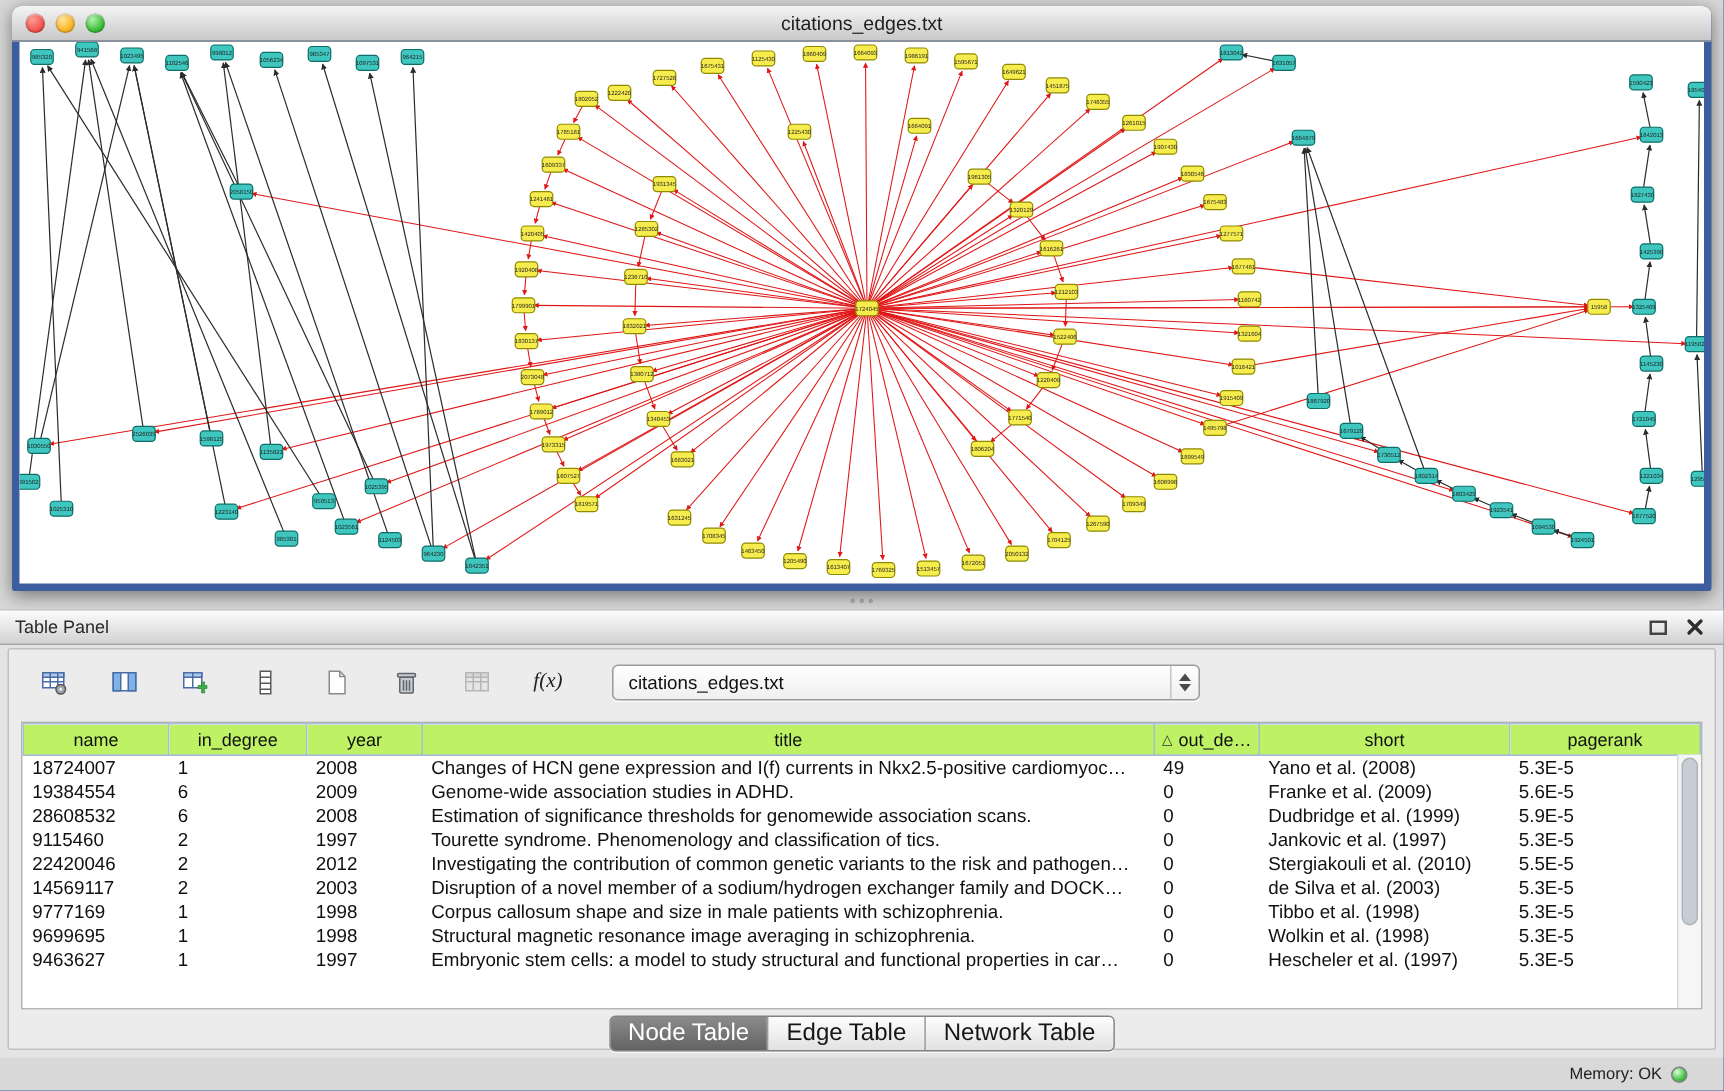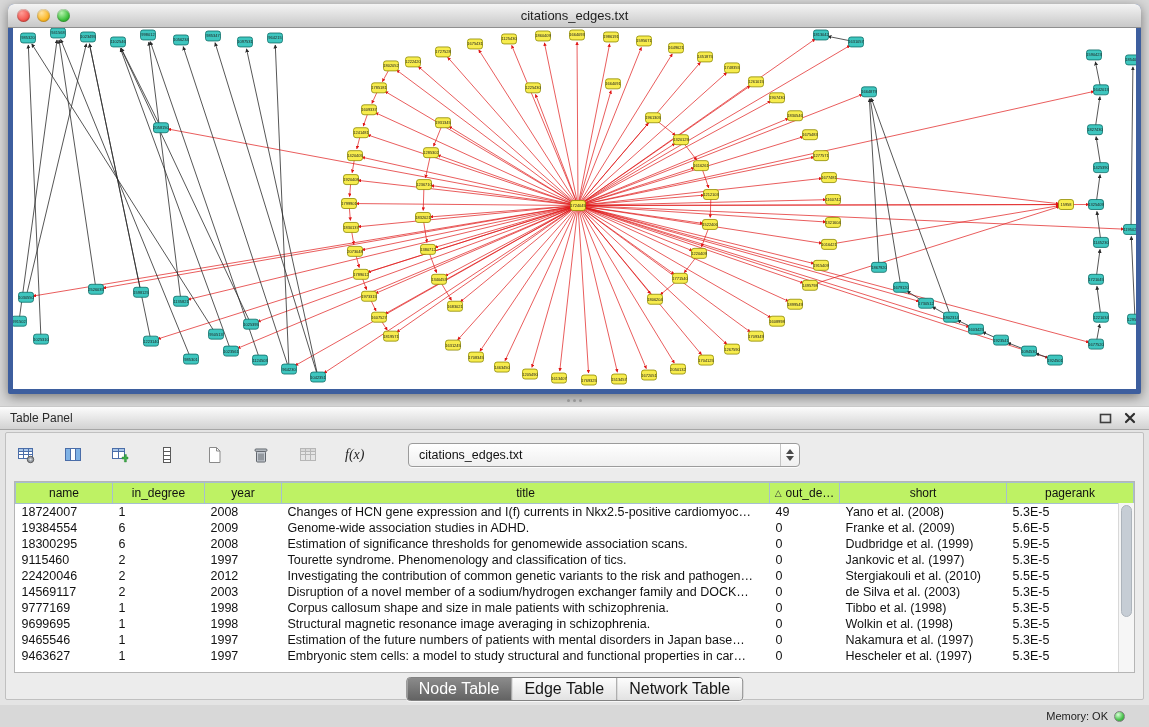--- a/index.html
+++ b/index.html
@@ -24,21 +24,21 @@
 
   
   .table-panel{position:absolute;left:0;top:406px;width:1149px;height:299px;background:#e4e4e4}
   .panel-header{height:24px;background:linear-gradient(#fcfcfc,#d2d2d2);border-top:1px solid #c9c9c9;border-bottom:1px solid #a6a6a6;display:flex;align-items:center;padding:0 10px;box-sizing:border-box}
   .panel-title{font-size:12px;color:#2a2a2a;flex:1}
   .hicon{width:18px;height:18px;display:flex;align-items:center;justify-content:center;margin-left:6px;cursor:default}
 
   .panel-body{position:absolute;left:5px;right:5px;top:26px;bottom:5px;background:#ececec;border:1px solid #c0c0c0;border-radius:2px}
 
   .toolbar{position:absolute;left:10px;top:6px;height:32px;display:flex;align-items:center}
-  .tbtn{width:30px;height:28px;display:flex;align-items:center;justify-content:flex-start;background:transparent;border:none;padding:0;margin-right:17px}
+  .tbtn{width:30px;height:28px;display:flex;align-items:center;justify-content:flex-end;background:transparent;border:none;padding:0;margin-right:17px}
   .tbtn.disabled{opacity:.45}
   .fx{font-family:"Liberation Serif",serif;font-style:italic;font-size:14px;color:#222}
 
   .combo{margin-left:16px;width:390px;height:22px;background:linear-gradient(#ffffff,#efefef);border:1px solid #9b9b9b;border-radius:4px;display:flex;align-items:center;box-shadow:0 1px 0 rgba(255,255,255,.8)}
   .combo-text{flex:1;font-size:12.5px;padding-left:10px;color:#111;white-space:nowrap;overflow:hidden}
   .combo-arrows{width:18px;height:100%;border-left:1px solid #c4c4c4;display:flex;flex-direction:column;align-items:center;justify-content:center;gap:2px}
   .arr-up{width:0;height:0;border-left:4px solid transparent;border-right:4px solid transparent;border-bottom:5px solid #4a4a4a}
   .arr-dn{width:0;height:0;border-left:4px solid transparent;border-right:4px solid transparent;border-top:5px solid #4a4a4a}
 
   .tablewrap{position:absolute;left:8px;right:8px;top:48px;height:190px;background:#ffffff;border:1px solid #b5b5b5;overflow:hidden}
@@ -829,21 +829,21 @@
               <tr>
                 <td>19384554</td>
                 <td>6</td>
                 <td>2009</td>
                 <td>Genome-wide association studies in ADHD.</td>
                 <td>0</td>
                 <td>Franke et al. (2009)</td>
                 <td>5.6E-5</td>
               </tr>
               <tr>
-                <td>18300295</td>
+                <td>28608532</td>
                 <td>6</td>
                 <td>2008</td>
                 <td>Estimation of significance thresholds for genomewide association scans.</td>
                 <td>0</td>
                 <td>Dudbridge et al. (1999)</td>
                 <td>5.9E-5</td>
               </tr>
               <tr>
                 <td>9115460</td>
                 <td>2</td>
@@ -883,29 +883,20 @@
               <tr>
                 <td>9699695</td>
                 <td>1</td>
                 <td>1998</td>
                 <td>Structural magnetic resonance image averaging in schizophrenia.</td>
                 <td>0</td>
                 <td>Wolkin et al. (1998)</td>
                 <td>5.3E-5</td>
               </tr>
               <tr>
-                <td>9465546</td>
-                <td>1</td>
-                <td>1997</td>
-                <td>Estimation of the future numbers of patients with mental disorders in Japan base…</td>
-                <td>0</td>
-                <td>Nakamura et al. (1997)</td>
-                <td>5.3E-5</td>
-              </tr>
-              <tr>
                 <td>9463627</td>
                 <td>1</td>
                 <td>1997</td>
                 <td>Embryonic stem cells: a model to study structural and functional properties in car…</td>
                 <td>0</td>
                 <td>Hescheler et al. (1997)</td>
                 <td>5.3E-5</td>
               </tr>
             </tbody>
         </table>

